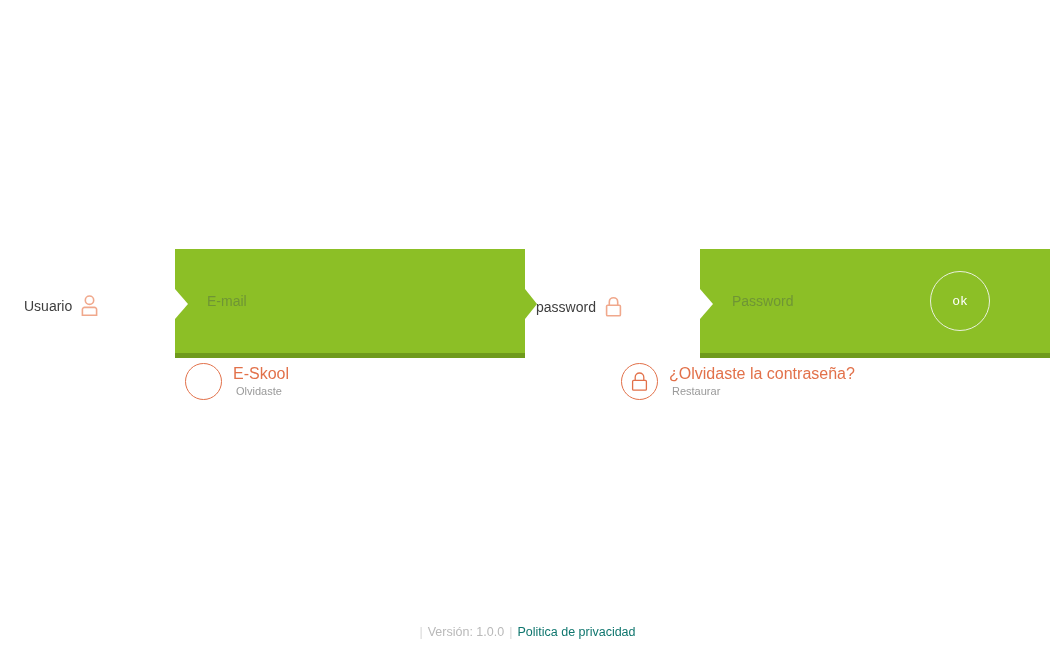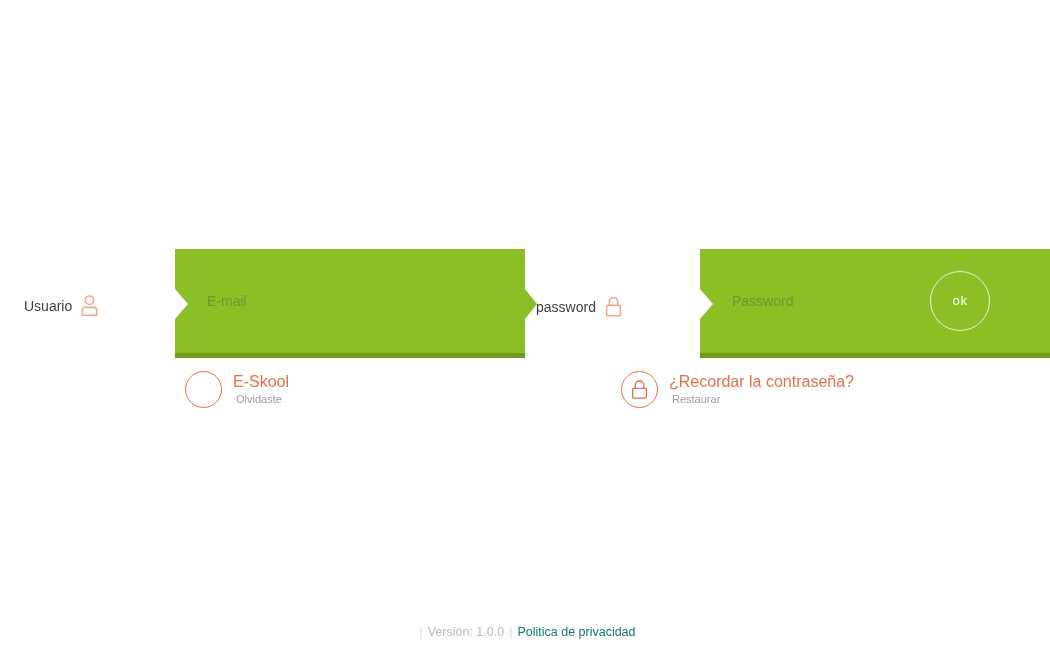--- a/index.html
+++ b/index.html
@@ -107,21 +107,20 @@
     justify-content: center;
     padding: 0;
   }
 
   
   .opt-row {
     position: absolute;
     display: flex;
     align-items: center;
     gap: 11px;
-    margin-top: 8px;
   }
   .opt-circle {
     width: 37px;
     height: 37px;
     border-radius: 50%;
     border: 1.5px solid #e2714a;
     box-sizing: border-box;
     display: flex;
     align-items: center;
     justify-content: center;
@@ -209,20 +208,20 @@
 </div>
 
 <div class="opt-row" style="left:621px; top:363px;">
   <span class="opt-circle">
     <svg width="19" height="21" viewBox="0 0 19 21" fill="none" stroke="#e2714a" stroke-width="1.3">
       <path d="M5.2 9.4 V6.3 a4.3 4.3 0 0 1 8.6 0 V9.4"></path>
       <rect x="2.6" y="9.4" width="13.8" height="9.8" rx="1"></rect>
     </svg>
   </span>
   <span class="opt-texts">
-    <span class="opt-title">¿Recordar la contraseña?</span>
+    <span class="opt-title">¿Olvidaste la contraseña?</span>
     <span class="opt-sub">Restaurar</span>
   </span>
 </div>
 
 <div class="footer">
   <span class="sep">|</span><span>Versión: 1.0.0</span><span class="sep">|</span><a href="#">Politica de privacidad</a>
 </div>
 
 </body></html>

